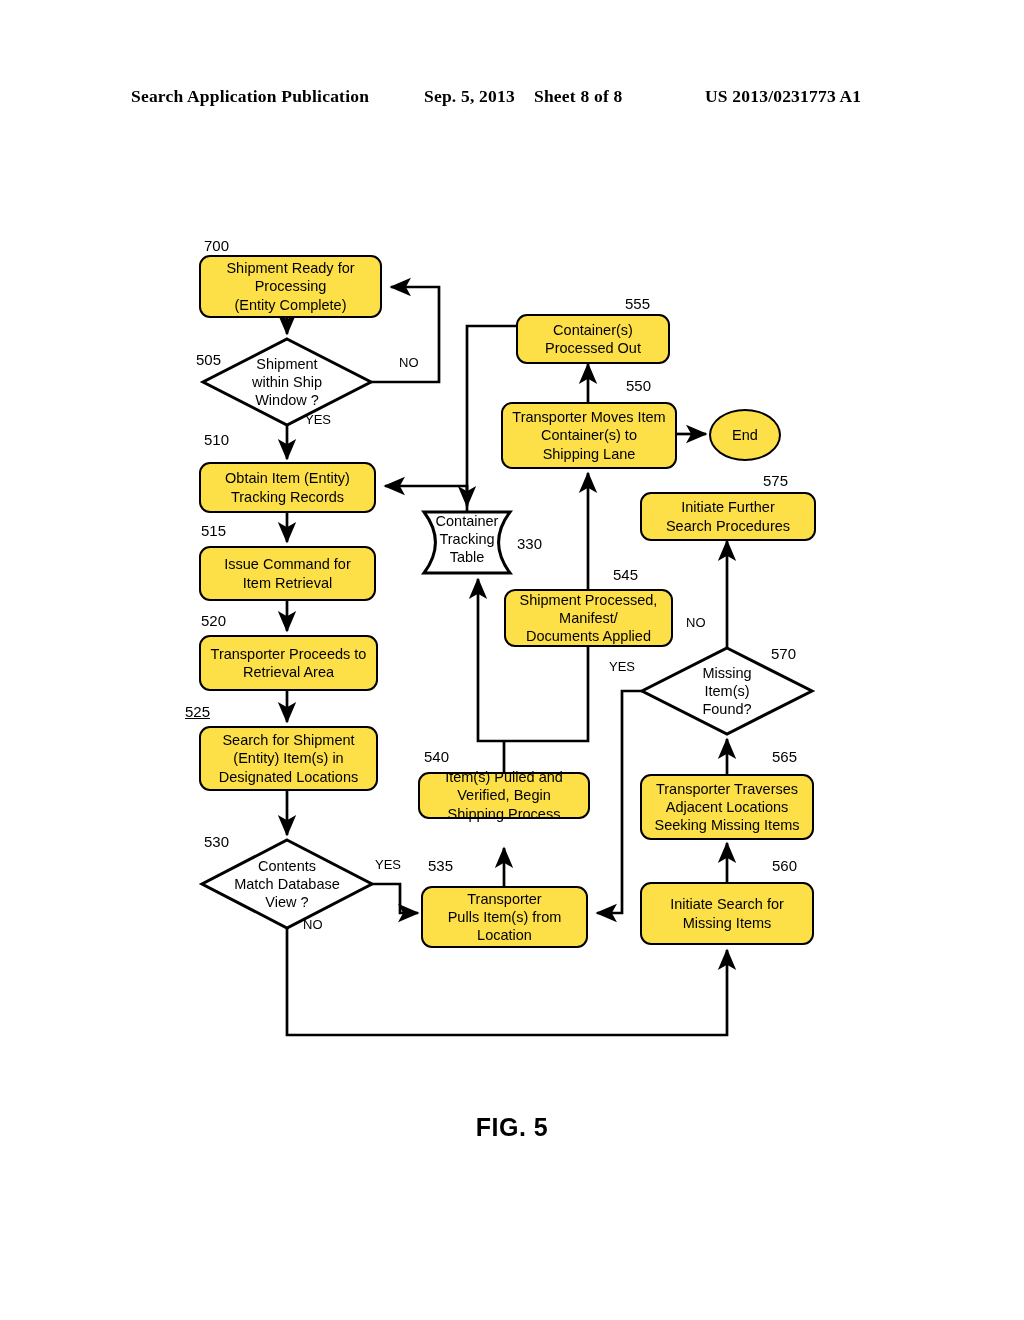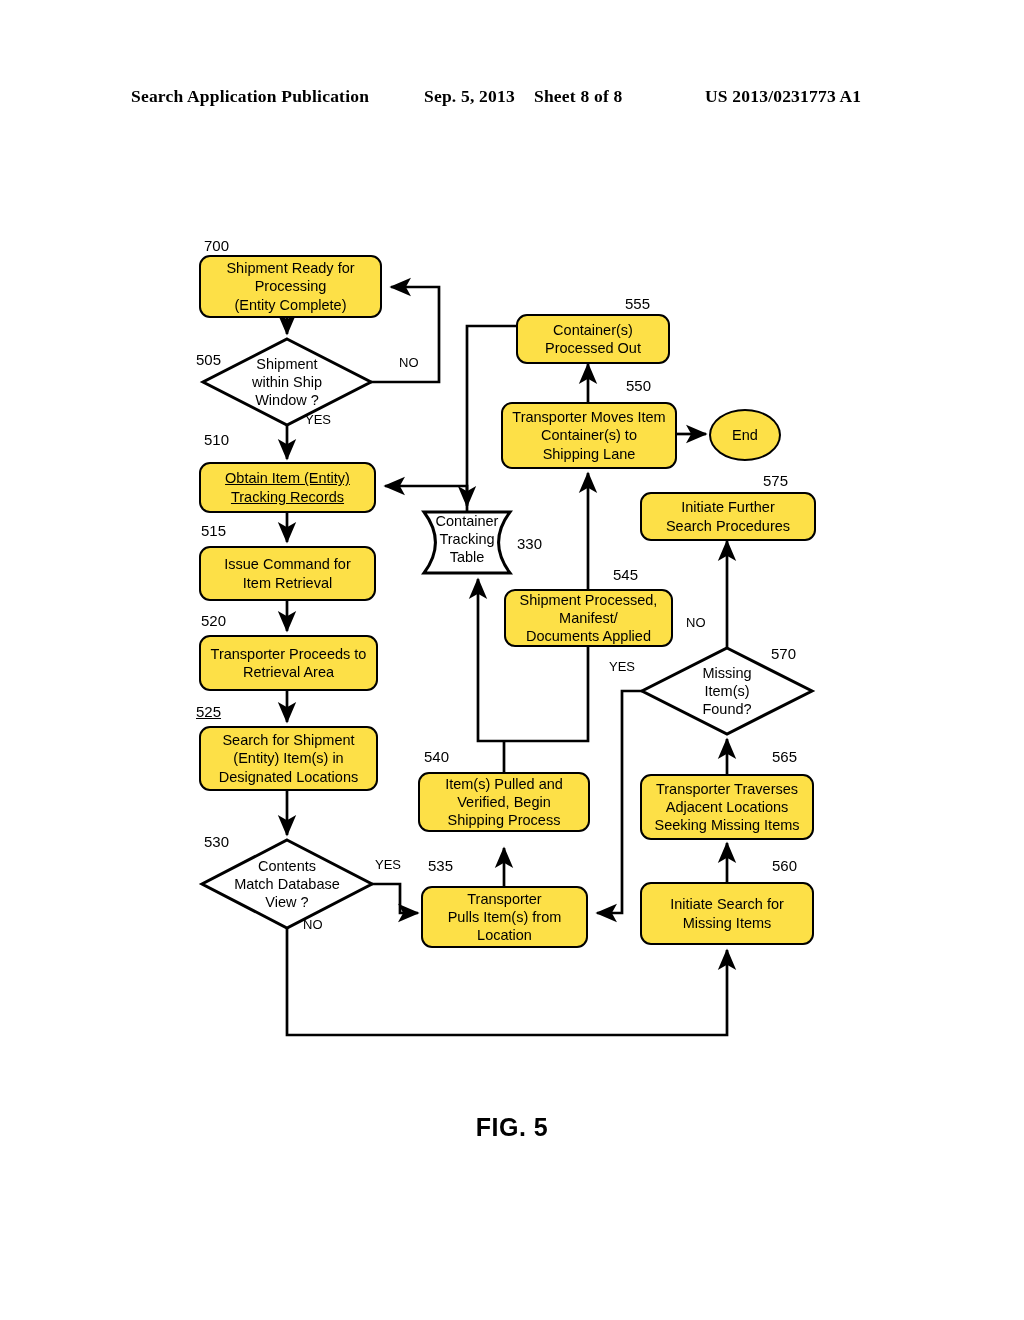--- a/index.html
+++ b/index.html
@@ -181,53 +181,53 @@
 </div>
 <div class="ref" style="left:204px; top:237px;">700</div>
 
 <div class="node diamond" style="left:213px; top:352px; width:148px; height:60px;">
   <span class="lbl">Shipment<br>within Ship<br>Window ?</span>
 </div>
 <div class="ref" style="left:196px; top:351px;">505</div>
 <div class="edge-lbl" style="left:399px; top:355px;">NO</div>
 <div class="edge-lbl" style="left:305px; top:412px;">YES</div>
 
-<div class="node box" style="left:199px; top:462px; width:177px; height:51px;text-decoration:underline;">
+<div class="node box" style="left:199px; top:462px; width:177px; height:51px;">
   <span class="lbl">Obtain Item (Entity)<br>Tracking Records</span>
 </div>
 <div class="ref" style="left:204px; top:431px;">510</div>
 
 <div class="node box" style="left:199px; top:546px; width:177px; height:55px;">
   <span class="lbl">Issue Command for<br>Item Retrieval</span>
 </div>
 <div class="ref" style="left:201px; top:522px;">515</div>
 
 <div class="node box" style="left:199px; top:635px; width:179px; height:56px;">
   <span class="lbl">Transporter Proceeds to<br>Retrieval Area</span>
 </div>
 <div class="ref" style="left:201px; top:612px;">520</div>
 
 <div class="node box" style="left:199px; top:726px; width:179px; height:65px;">
   <span class="lbl">Search for Shipment<br>(Entity) Item(s) in<br>Designated Locations</span>
 </div>
-<div class="ref" style="left:196px; top:703px;text-decoration:underline;">525</div>
+<div class="ref" style="left:185px; top:703px;text-decoration:underline;">525</div>
 
 <div class="node diamond" style="left:205px; top:855px; width:164px; height:58px;">
   <span class="lbl">Contents<br>Match Database<br>View ?</span>
 </div>
 <div class="ref" style="left:204px; top:833px;">530</div>
 <div class="edge-lbl" style="left:375px; top:857px;">YES</div>
 <div class="edge-lbl" style="left:303px; top:917px;">NO</div>
 
 <div class="node box" style="left:421px; top:886px; width:167px; height:62px;">
   <span class="lbl">Transporter<br>Pulls Item(s) from<br>Location</span>
 </div>
 <div class="ref" style="left:428px; top:857px;">535</div>
 
-<div class="node box" style="left:418px; top:772px; width:172px; height:60px;">
+<div class="node box" style="left:418px; top:772px; width:172px; height:47px;">
   <span class="lbl">Item(s) Pulled and<br>Verified, Begin<br>Shipping Process</span>
 </div>
 <div class="ref" style="left:424px; top:748px;">540</div>
 
 <div class="node box" style="left:504px; top:589px; width:169px; height:58px;">
   <span class="lbl">Shipment Processed,<br>Manifest/<br>Documents Applied</span>
 </div>
 <div class="ref" style="left:613px; top:566px;">545</div>
 
 <div class="node box" style="left:501px; top:402px; width:176px; height:67px;">

